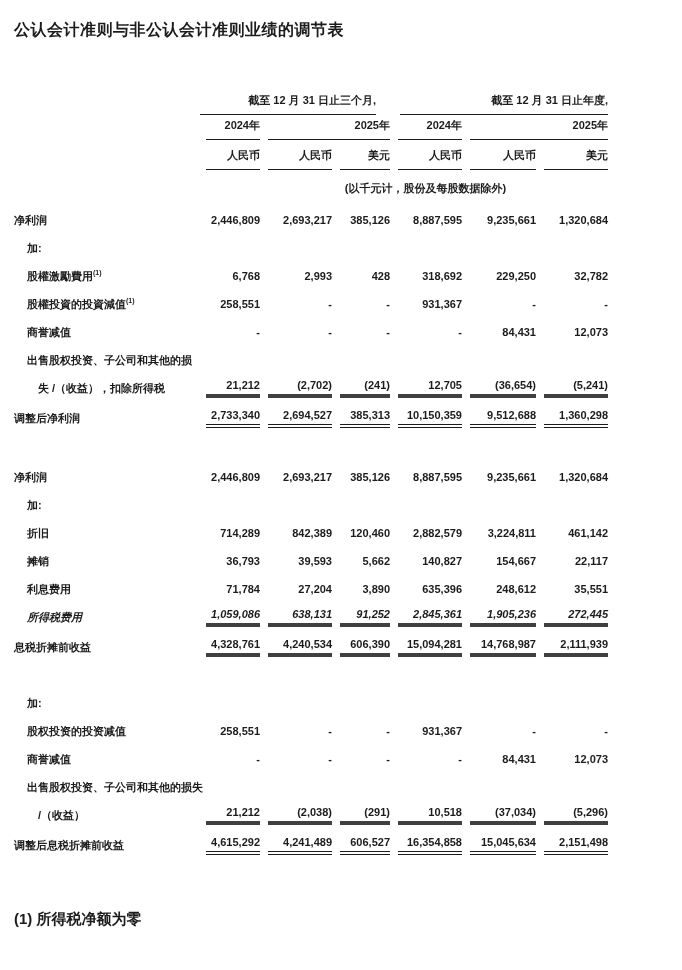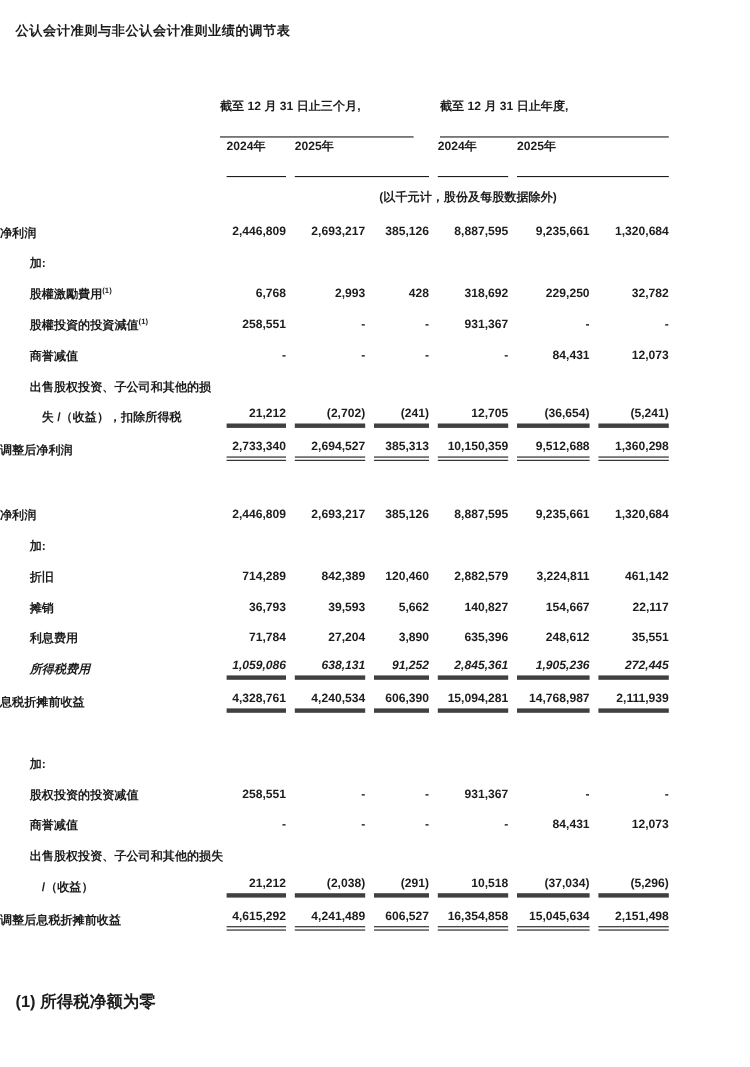--- a/index.html
+++ b/index.html
@@ -1,37 +1,37 @@
 <!DOCTYPE html>
 <html><head>
 <meta charset="utf-8">
 <style>
   html,body{margin:0;padding:0}
   body{
     width:682px;height:970px;background:#ffffff;overflow:hidden;
     font-family:"Liberation Sans","DejaVu Sans",sans-serif;
     font-weight:700;color:#1c1c1c;
   }
-  .title{font-size:12px;padding:20px 0 0 14px;letter-spacing:.5px}
+  .title{font-size:16px;padding:20px 0 0 14px;letter-spacing:.5px}
   table{border-collapse:collapse;table-layout:fixed;width:608px;margin-top:36px;font-size:11px}
   col.c-lbl{width:198px}
   col.c1{width:62px}col.c2{width:72px}col.c3{width:58px}
   col.c4{width:72px}col.c5{width:74px}col.c6{width:72px}
   th{font-weight:700;padding:0;vertical-align:bottom;font-size:11px}
   td{padding:0;vertical-align:middle}
   .h1 th{height:28px}
   .h2 th{height:25px}
   .h3 th{height:30px}
-  .seg{border-bottom:1px solid #1c1c1c;margin-left:8px;text-align:left;padding-bottom:20px;white-space:nowrap}
+  .seg{border-bottom:1px solid #1c1c1c;margin-left:8px;text-align:right;padding-bottom:6px;white-space:nowrap}
   .g1{margin:0 14px 0 2px}
   .g2{margin:16px 0 0 10px}
   .units-row th{height:36px;vertical-align:middle;text-align:center;padding-left:45px;white-space:nowrap}
   tr.body{height:28px}
   td.lbl{font-size:11px;white-space:nowrap;vertical-align:middle}
-  .ind0{}.ind1{padding-left:27px}.ind2{padding-left:38px}
+  .ind0{padding-left:14px}.ind1{padding-left:27px}.ind2{padding-left:38px}
   td.num .v{margin-left:8px;text-align:right;white-space:nowrap}
   tr.rule-below td.num .v{border-bottom:4px solid #404040;padding-bottom:3px}
   tr.rule-double td.num .v{border-bottom:4px double #1c1c1c;padding-bottom:3px}
   sup{font-size:7px;vertical-align:super;line-height:0}
   .footnote{font-size:15px;padding:48px 0 0 14px}
 </style>
 </head>
 <body>
 
 <div class="title">公认会计准则与非公认会计准则业绩的调节表</div>
@@ -64,20 +64,41 @@
       <th colspan="2">
           <div class="seg">2025年</div>
         </th>
       <th>
           <div class="seg">2024年</div>
         </th>
       <th colspan="2">
           <div class="seg">2025年</div>
         </th>
     </tr>
+    <tr class="h3">
+      <th></th>
+      <th>
+          <div class="seg">人民币</div>
+        </th>
+      <th>
+          <div class="seg">人民币</div>
+        </th>
+      <th>
+          <div class="seg">美元</div>
+        </th>
+      <th>
+          <div class="seg">人民币</div>
+        </th>
+      <th>
+          <div class="seg">人民币</div>
+        </th>
+      <th>
+          <div class="seg">美元</div>
+        </th>
+    </tr>
     <tr class="units-row">
       <th></th>
       <th colspan="6">(以千元计，股份及每股数据除外)</th>
     </tr>
   </thead>
   <tbody>
       <tr class="body">
         <td class="lbl ind0"><span>净利润</span></td>
         <td class="num">
           <div class="v">2,446,809</div>

